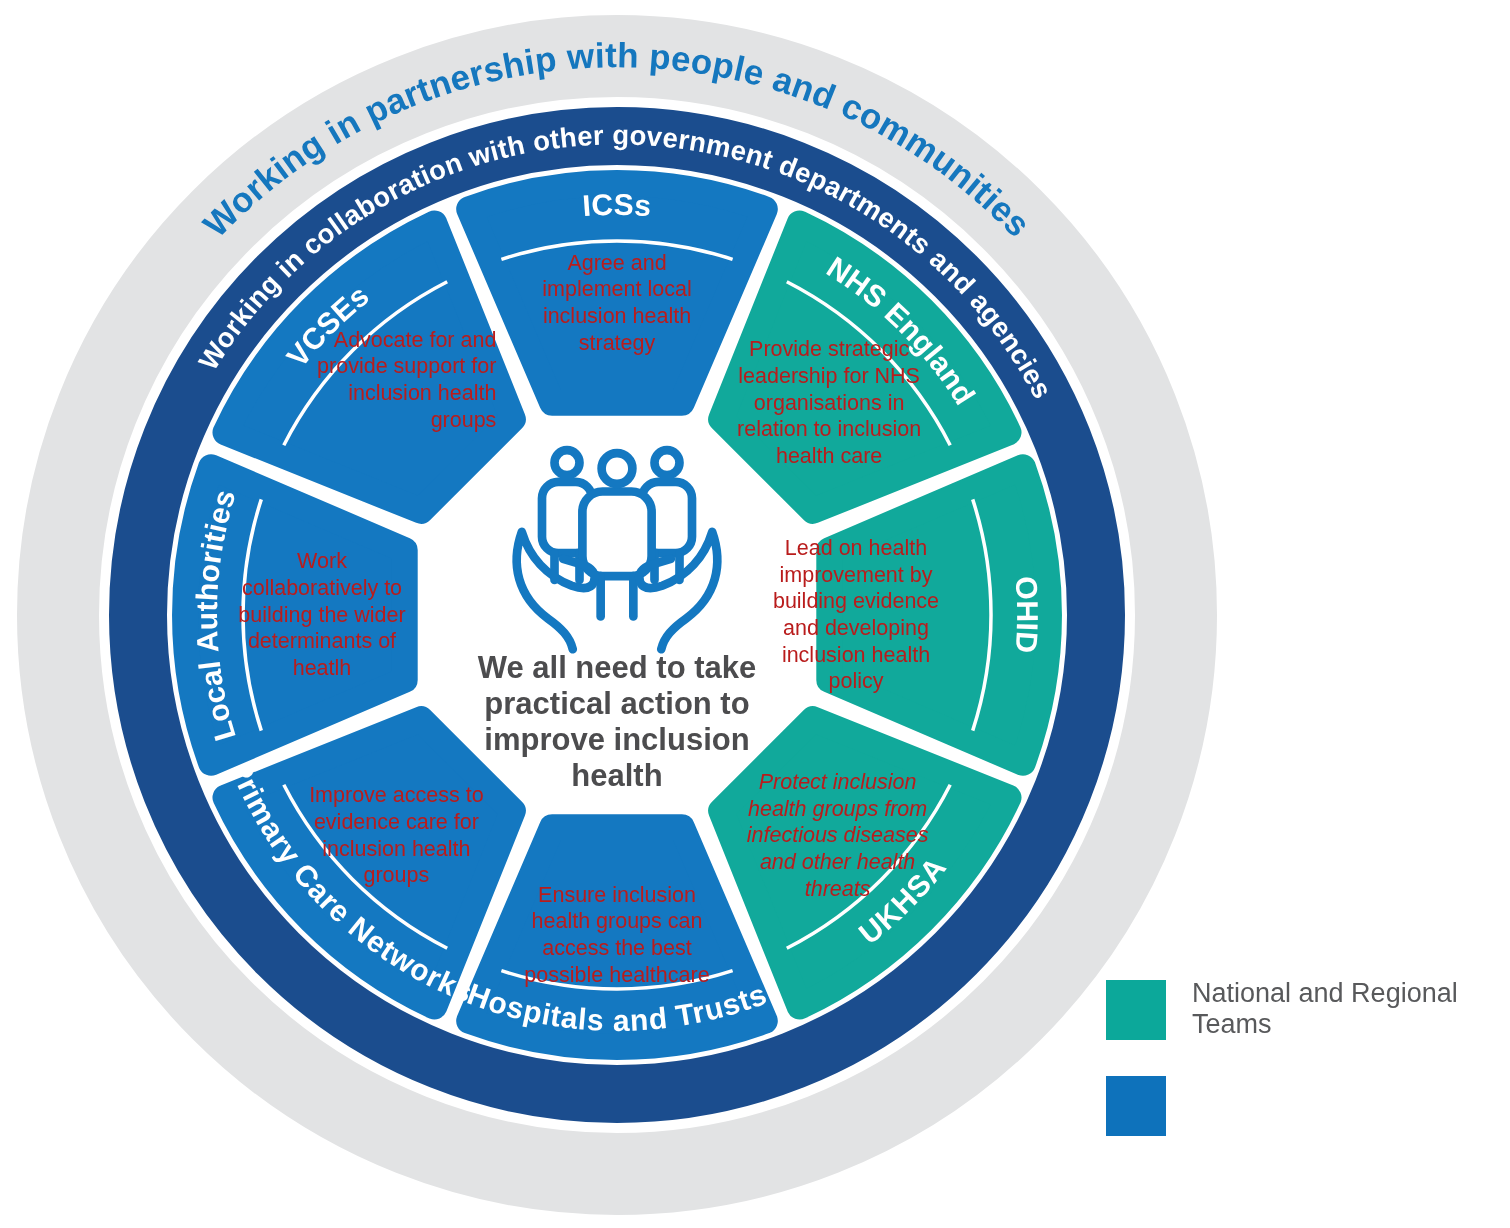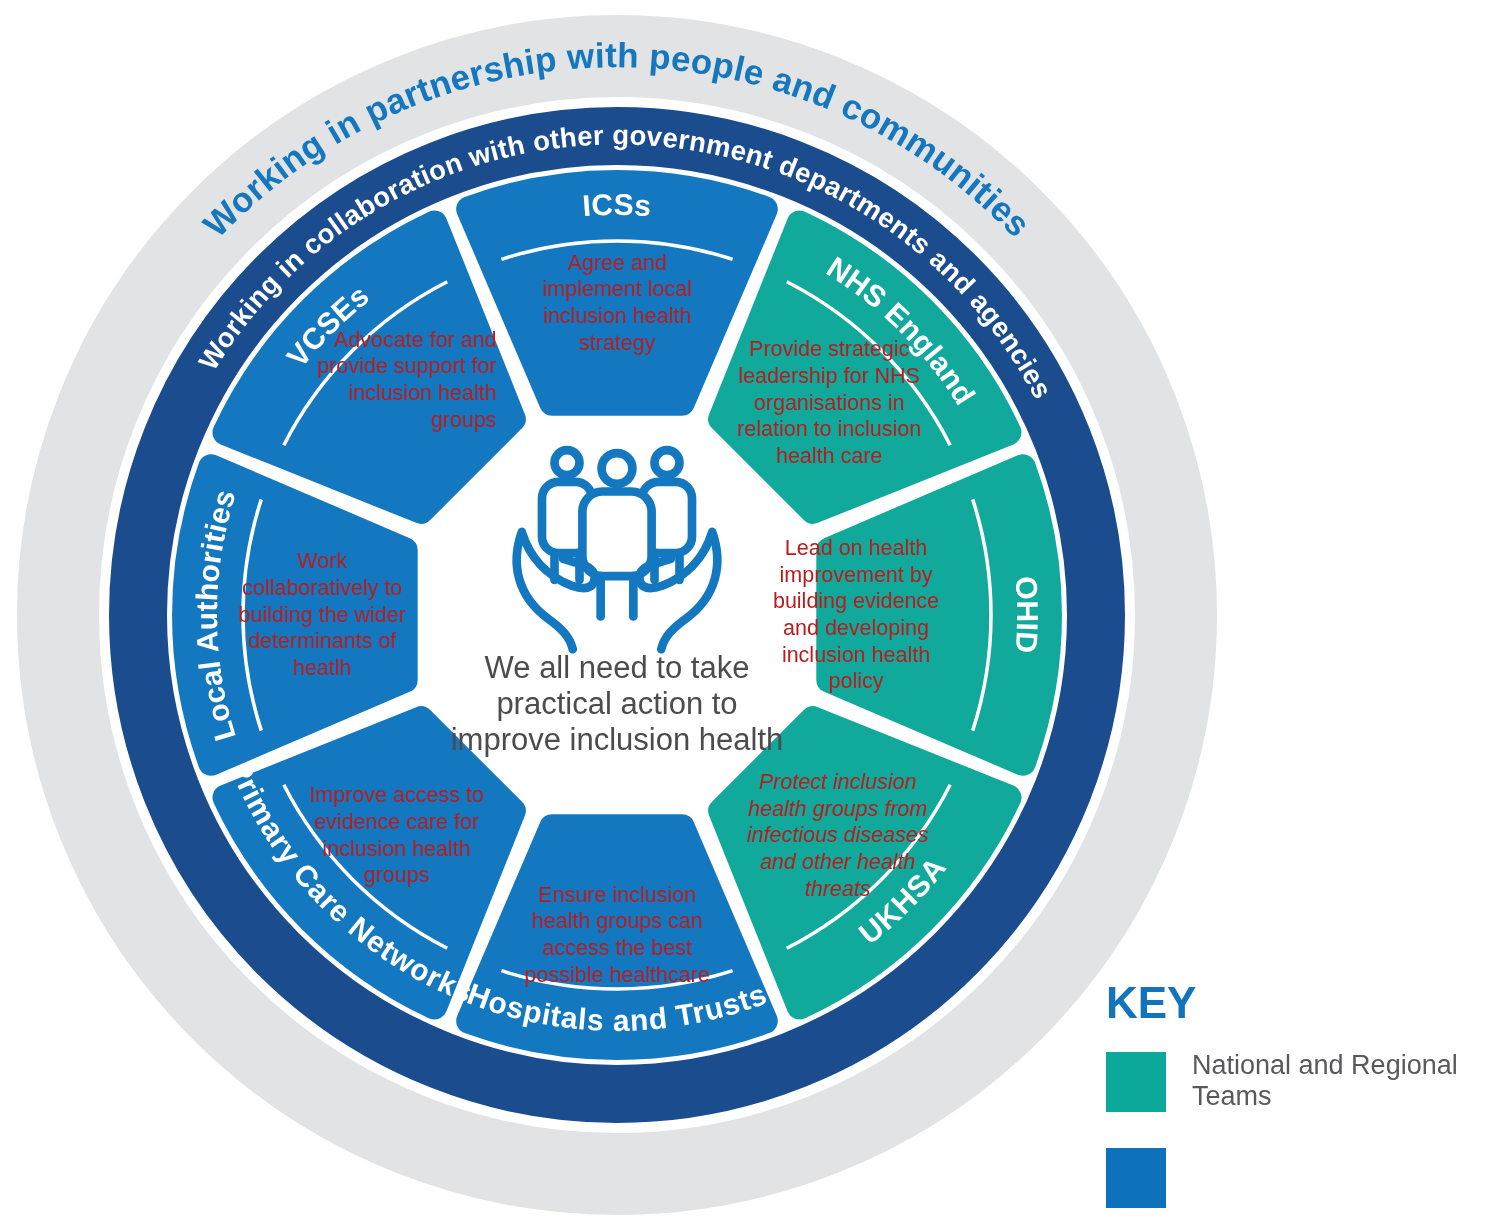--- a/index.html
+++ b/index.html
@@ -5,21 +5,21 @@
   html,body{margin:0;padding:0;background:#fff;}
   #stage{
     position:relative;width:1510px;height:1228px;overflow:hidden;background:#fff;
     font-family:"Liberation Sans", sans-serif;
   }
   #diagram-svg{position:absolute;left:0;top:0;}
   .center-icon{position:absolute;left:492px;top:430px;width:250px;height:225px;}
   .center-icon svg{width:100%;height:100%;}
   .center-message{
     position:absolute;left:447px;top:650px;width:340px;
-    text-align:center;font-size:31px;font-weight:normal;color:#4C4C4E;line-height:1.16;
+    text-align:center;font-size:31px;font-weight:bold;color:#4C4C4E;line-height:1.16;
   }
   .seg-desc{
     position:absolute;display:flex;align-items:center;justify-content:center;
     text-align:center;color:#b91c1c;font-size:21.5px;line-height:1.24;
     transform:translate(-50%,-50%);
   }
   .key{position:absolute;left:1106px;top:978px;width:400px;}
   .key-title{font-size:44px;font-weight:bold;color:#1274BD;margin-bottom:22px;}
   .key-item{display:flex;align-items:flex-end;margin-bottom:36px;}
   .key-swatch{width:60px;height:60px;margin-right:26px;flex:0 0 auto;}
@@ -95,21 +95,20 @@
         <path d="M84 226 C81 213 72 204 58 194 C27 171 19 138 31 104 C39 130 57 150 83 160 C95 164 103 163 106 156 C109 148 104 141 94 138 L74 132"></path>
 
         <path d="M176 226 C179 213 188 204 202 194 C233 171 241 138 229 104 C221 130 203 150 177 160 C165 164 157 163 154 156 C151 148 156 141 166 138 L186 132"></path>
       </g>
     </svg>
   </div>
 
   <div class="center-message">We all need to take practical action to improve inclusion health</div>
 
   <div class="key">
-    <div class="key-title">KEY</div>
     <div class="key-item">
       <span class="key-swatch" style="background: rgb(12, 168, 154);"></span>
       <span class="key-label">National and Regional Teams</span>
     </div>
     <div class="key-item">
       <span class="key-swatch" style="background: rgb(14, 114, 187);"></span>
     </div>
   </div>
 
 <div class="seg-desc" style="left: 617px; top: 303px; width: 200px; height: 230px;">Agree and implement local inclusion health strategy</div>

